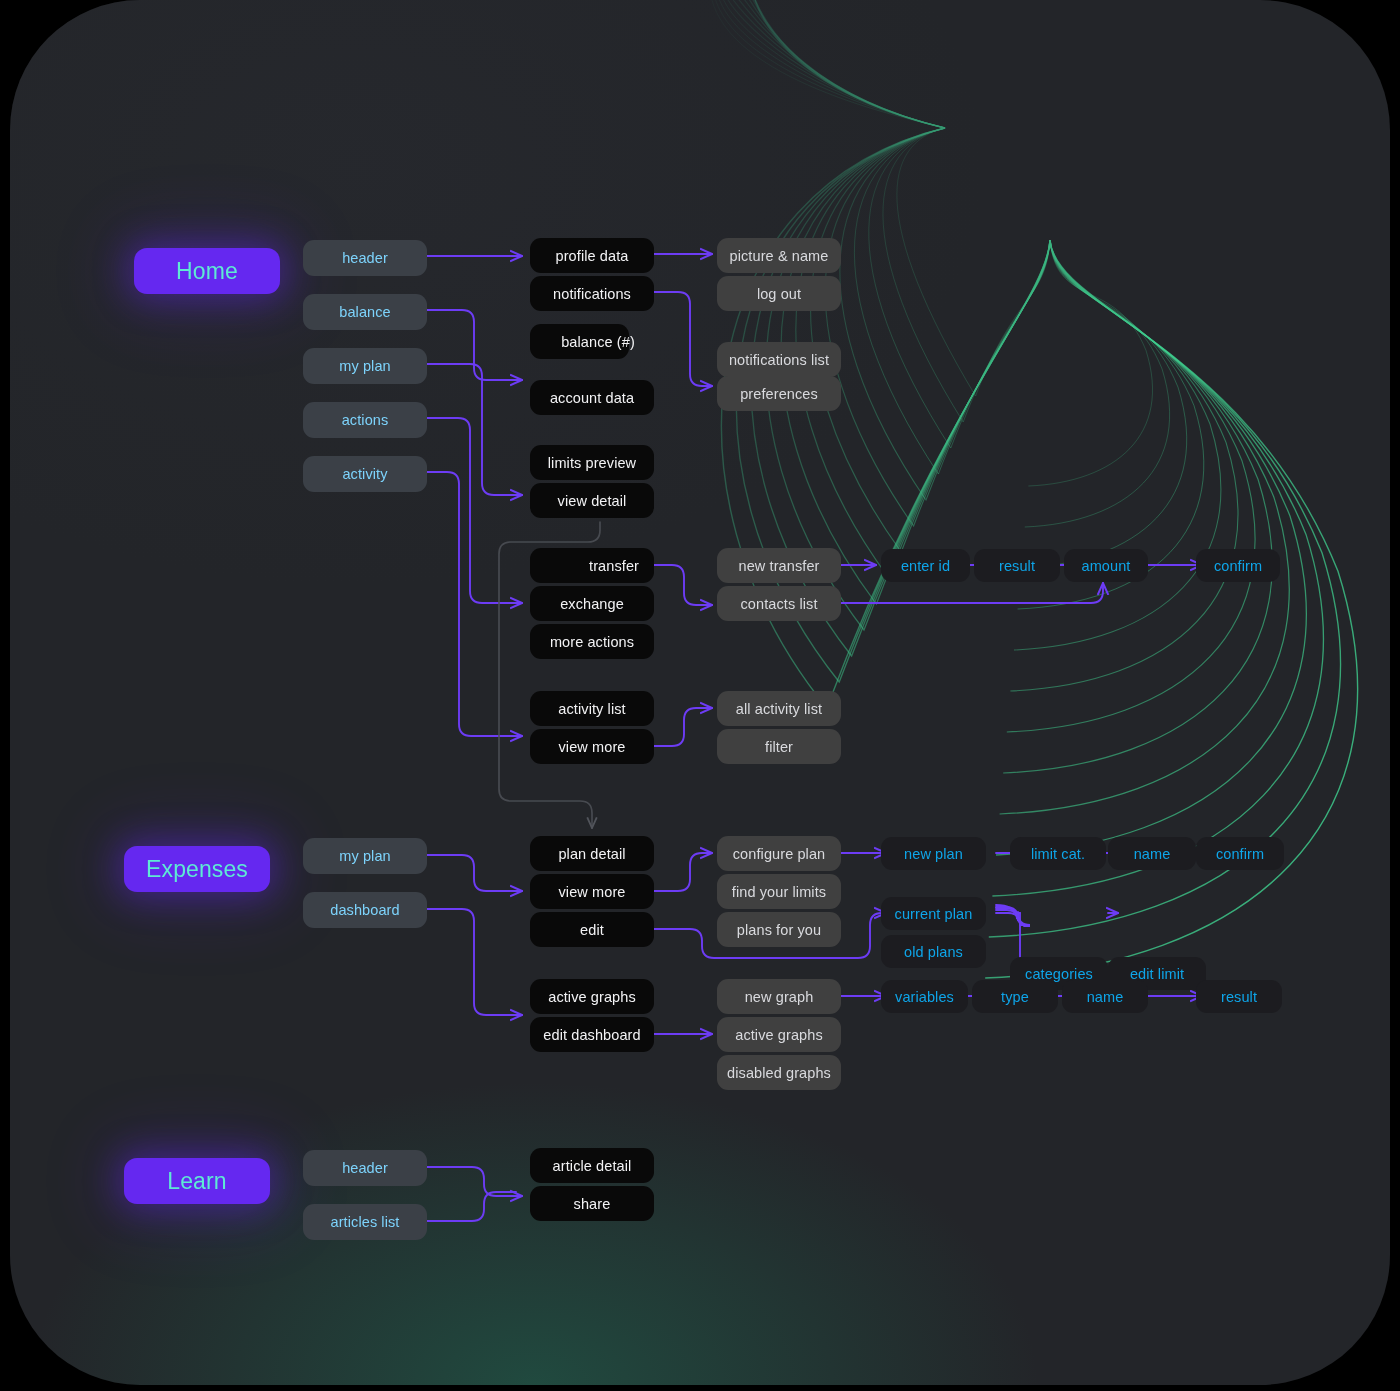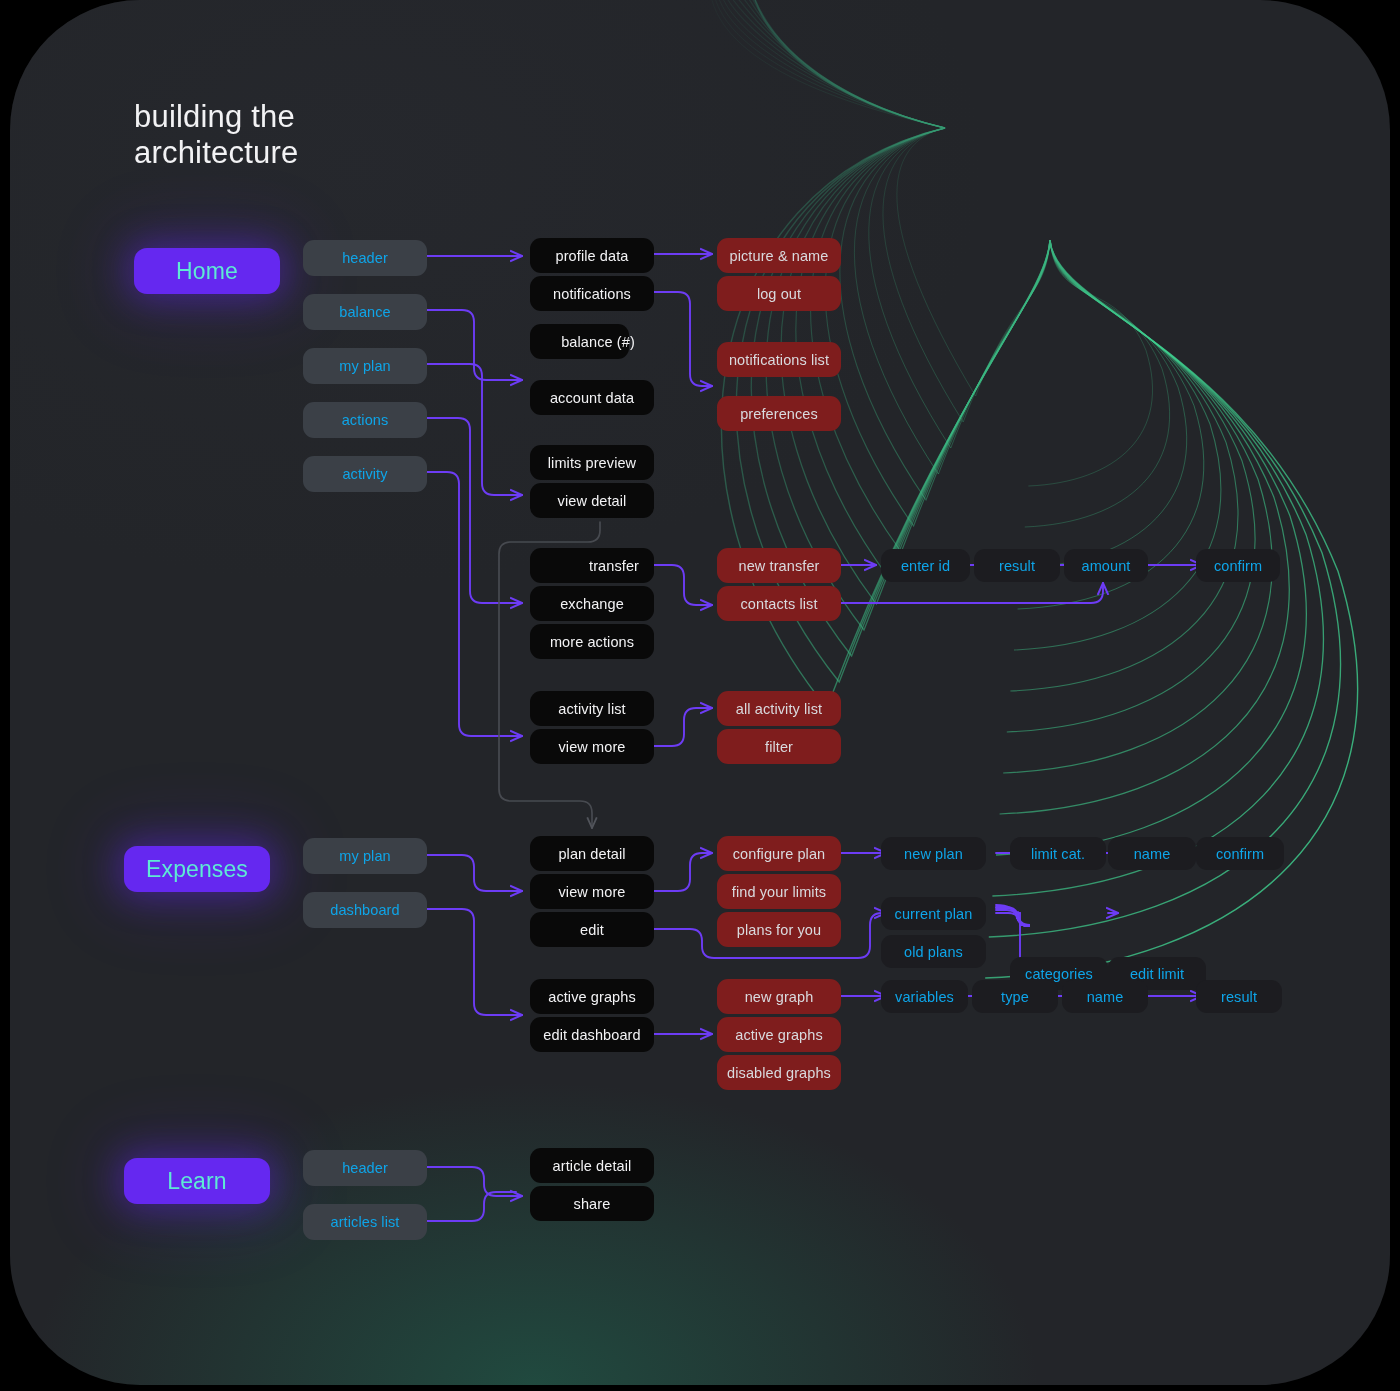--- a/index.html
+++ b/index.html
@@ -32,32 +32,30 @@
     position:absolute; box-sizing:border-box;
     display:flex; align-items:center; justify-content:center;
     border-radius:11px; font-size:14.5px; letter-spacing:.1px;
     white-space:nowrap;
   }
   .sec{
     border-radius:13px; font-size:23px; color:#5eead4;
     background:#6528f0;
     box-shadow:0 0 34px 6px rgba(101,40,240,.38), 0 0 70px 18px rgba(101,40,240,.16);
   }
-  .c2{ background:#3b4047; color:#0ea5e9; }
+  .c2{ background:#3b4047; color:#7dd3fc; }
   .c3{ background:#090909; color:#f3f3f5; }
-  .c4{ background:#7f1d1d; color:#d9dade; }
+  .c4{ background:#404040; color:#d9dade; }
   .c5{ background:#1c1c20; color:#0ea5e9;align-items:center; }
 </style>
 </head>
 <body>
 
 <div id="canvas">
 
-  <div id="title">building the
-architecture</div>
 
   <svg class="layer" viewBox="0 0 1380 1385">
     <defs>
       <linearGradient id="gg" x1="0" y1="0" x2="1" y2="1">
         <stop offset="0%" stop-color="#2d6e5a" stop-opacity=".30"></stop>
         <stop offset="55%" stop-color="#3ecf8e" stop-opacity=".70"></stop>
         <stop offset="100%" stop-color="#3ecf8e" stop-opacity=".95"></stop>
       </linearGradient>
       <clipPath id="cclip">
           <rect x="0" y="0" width="1380" height="1385" rx="130" ry="130"></rect>
@@ -225,21 +223,21 @@
 
   <div class="node c4" style="left:707px;top:238px;width:124px;height:35px;">
     <span>picture &amp; name</span>
     </div>
   <div class="node c4" style="left:707px;top:276px;width:124px;height:35px;">
     <span>log out</span>
     </div>
   <div class="node c4" style="left:707px;top:342px;width:124px;height:35px;">
     <span>notifications list</span>
     </div>
-  <div class="node c4" style="left:707px;top:396px;width:124px;height:35px;">
+  <div class="node c4" style="left:707px;top:376px;width:124px;height:35px;">
     <span>preferences</span>
     </div>
 
   <div class="node c4" style="left:707px;top:548px;width:124px;height:35px;">
     <span>new transfer</span>
     </div>
   <div class="node c4" style="left:707px;top:586px;width:124px;height:35px;">
     <span>contacts list</span>
     </div>
 

